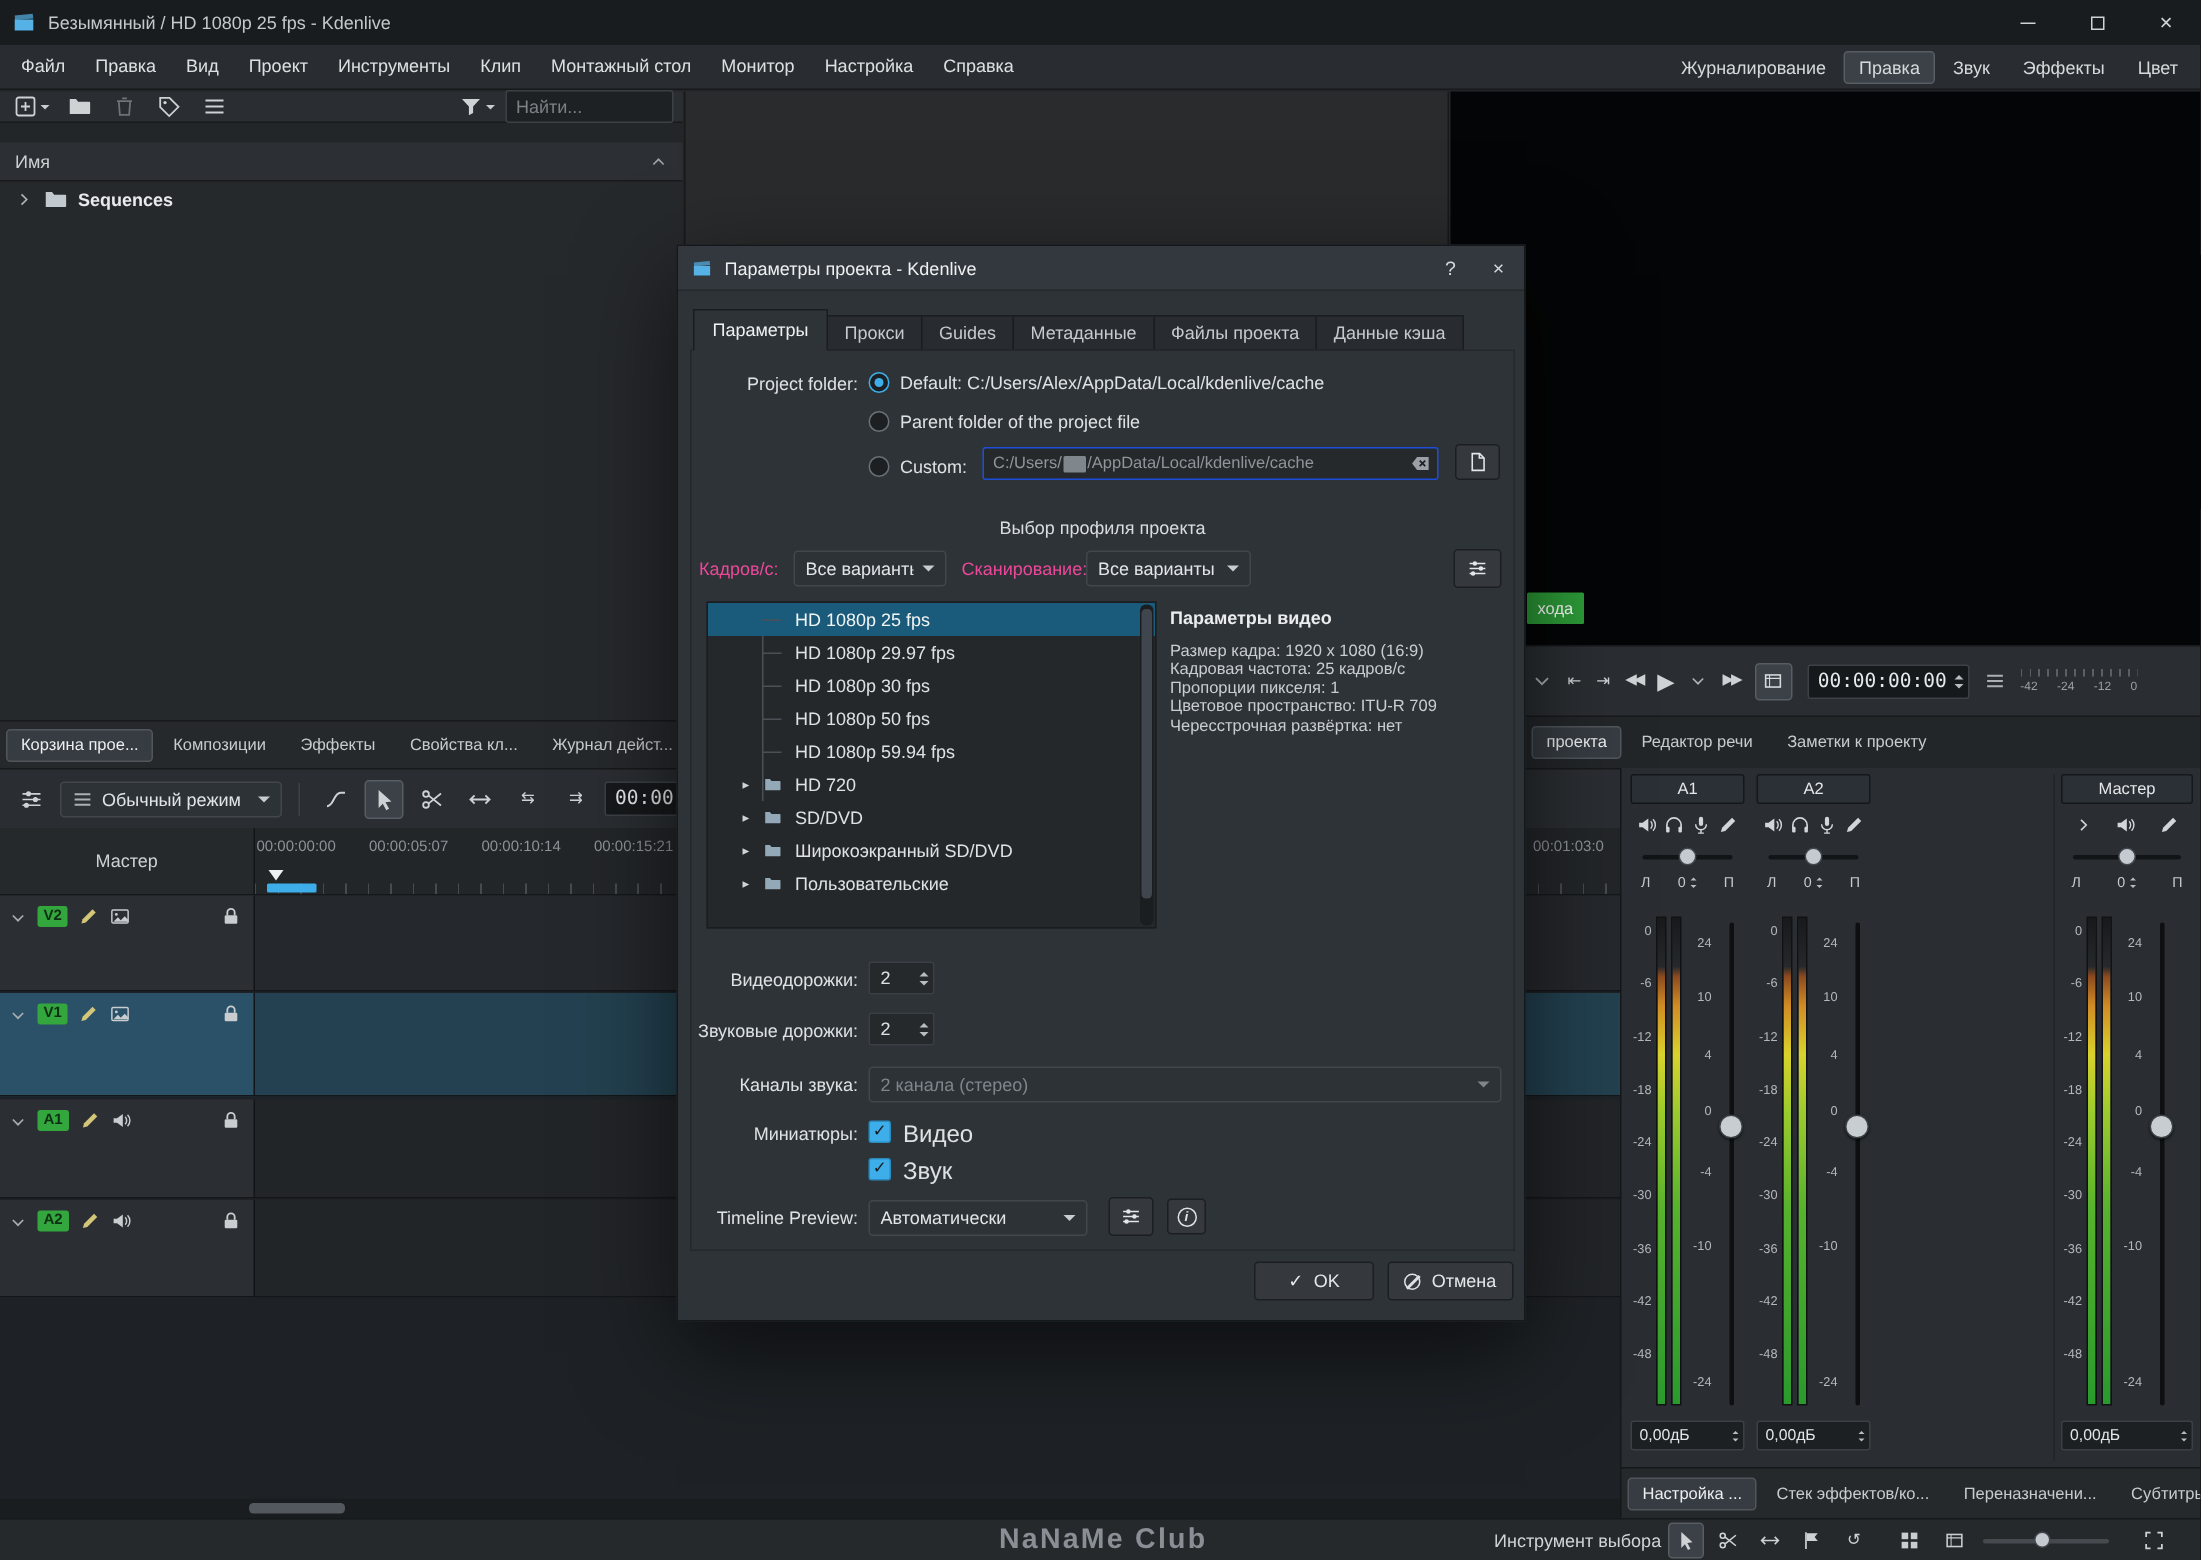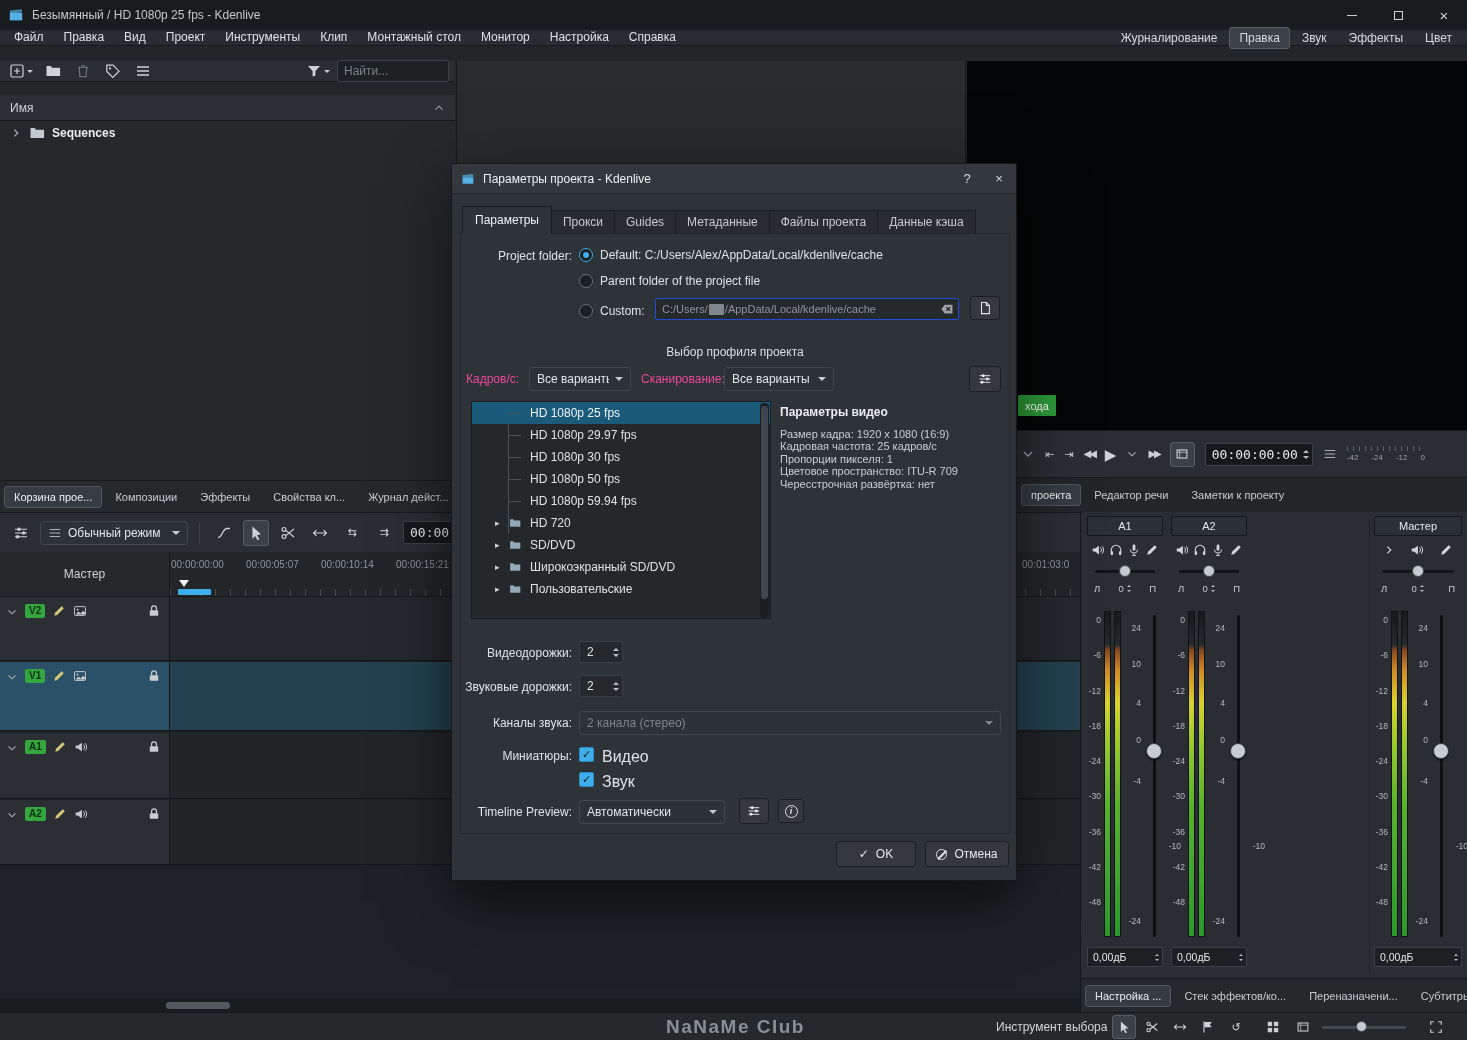--- a/index.html
+++ b/index.html
@@ -15,21 +15,21 @@
   
   #titlebar{left:0;top:0;width:1467px;height:30px;background:#191c1e;display:flex;align-items:center;padding-left:8px;color:#c4c8cb;}
   #win-title{margin-left:8px;font-size:12px;}
   #winbtns{margin-left:auto;display:flex;height:30px;}
   .winbtn{width:46px;height:30px;display:flex;align-items:center;justify-content:center;color:#cfd3d6;}
   .minglyph{width:10px;height:1px;background:#cfd3d6;display:block;}
   .maxbox{width:9px;height:9px;border:1px solid #cfd3d6;display:block;}
   .closeglyph{font-size:15px;line-height:1;}
 
   
-  #menubar{left:0;top:30px;width:1467px;height:16px;background:#292d31;border-bottom:1px solid #17191b;display:flex;align-items:center;padding:0 4px;}
+  #menubar{left:0;top:30px;width:1467px;height:30px;background:#292d31;border-bottom:1px solid #17191b;display:flex;align-items:center;padding:0 4px;}
   .mitem{padding:0 10px;line-height:29px;color:#dde0e2;}
   .mspacer{flex:1;}
   .witem{padding:3px 9px;margin:0 1px;border-radius:3px;color:#d6dadc;border:1px solid transparent;}
   .witem.active{background:#3b4147;border-color:#565d63;}
 
   
   #bin-toolbar{left:0;top:61px;width:455px;height:21px;background:#2a2e32;border-bottom:1px solid #17191b;display:flex;align-items:center;gap:4px;padding:0 6px;}
   .tbtn{min-width:26px;height:26px;display:flex;align-items:center;justify-content:center;border-radius:3px;color:#ced2d5;border:1px solid transparent;gap:2px;padding:0 2px;}
   .tbtn.active{background:#3b4147;border-color:#565d63;}
   .tbtn.dim{color:#6d7378;}
@@ -117,21 +117,21 @@
   .pknob{position:absolute;left:50%;margin-left:-6px;top:1px;width:12px;height:12px;border-radius:50%;background:#c4cad0;border:1px solid #42474d;}
   .prow{display:flex;justify-content:space-between;align-items:center;padding:0 9px;font-size:9.5px;color:#c6cacd;margin-top:5px;}
   .pc{display:flex;gap:3px;align-items:center;}
   .mbody{position:relative;height:342px;margin-top:5px;}
   .scaleL{position:absolute;left:0;top:16px;height:292px;width:16px;display:flex;flex-direction:column;justify-content:space-between;font-size:8.5px;color:#b4b8bc;text-align:right;}
   .meters{position:absolute;left:19px;top:12px;height:326px;width:18px;display:flex;gap:3px;}
   .mbar{width:7px;height:100%;border:1px solid #101214;background:linear-gradient(to top,#2a9a2d 0%,#57b22c 40%,#9cca2c 60%,#d9d22c 72%,#d08b24 82%,#8a4a20 88%,#26292c 90%,#17191b 100%);}
   .scaleR{position:absolute;left:38px;top:0;height:342px;width:18px;font-size:8.5px;color:#b4b8bc;}
   .scaleR span{position:absolute;left:0;width:18px;text-align:right;}
   .scaleR span:nth-child(1){top:24px;} .scaleR span:nth-child(2){top:60px;} .scaleR span:nth-child(3){top:99px;}
-  .scaleR span:nth-child(4){top:136px;} .scaleR span:nth-child(5){top:177px;} .scaleR span:nth-child(6){top:242px;margin-left:40px;} .scaleR span:nth-child(7){top:317px;}
+  .scaleR span:nth-child(4){top:136px;} .scaleR span:nth-child(5){top:177px;} .scaleR span:nth-child(6){top:226px;} .scaleR span:nth-child(7){top:317px;}
   .frail{position:absolute;left:68px;top:16px;width:3px;height:322px;background:#0d0f11;border-radius:2px;}
   .fknob{position:absolute;left:61px;top:144px;width:16px;height:16px;border-radius:50%;background:#c8cdd2;border:1px solid #3a3f44;box-shadow:0 1px 2px rgba(0,0,0,.6);}
   .mval{margin:6px 2px 0;height:20px;background:#1d2023;border:1px solid #3b4046;border-radius:2px;display:flex;align-items:center;padding:0 3px 0 5px;font-size:10.5px;color:#e2e5e7;}
   .mval .spincol{margin-left:auto;}
   #mixer-tabs{left:1080px;top:978px;width:387px;height:34px;background:#26292c;border-top:1px solid #15181a;border-left:1px solid #15181a;display:flex;align-items:center;gap:3px;padding:0 4px;}
 
   
   #statusbar{left:0;top:1012px;width:1467px;height:28px;background:#26292c;border-top:1px solid #15181a;}
   #watermark{position:absolute;left:666px;top:3px;font-size:19px;font-weight:bold;letter-spacing:1.5px;color:#949ba1;opacity:.9;}
   #tool-label{position:absolute;left:996px;top:7px;font-size:12px;color:#d0d4d7;}

